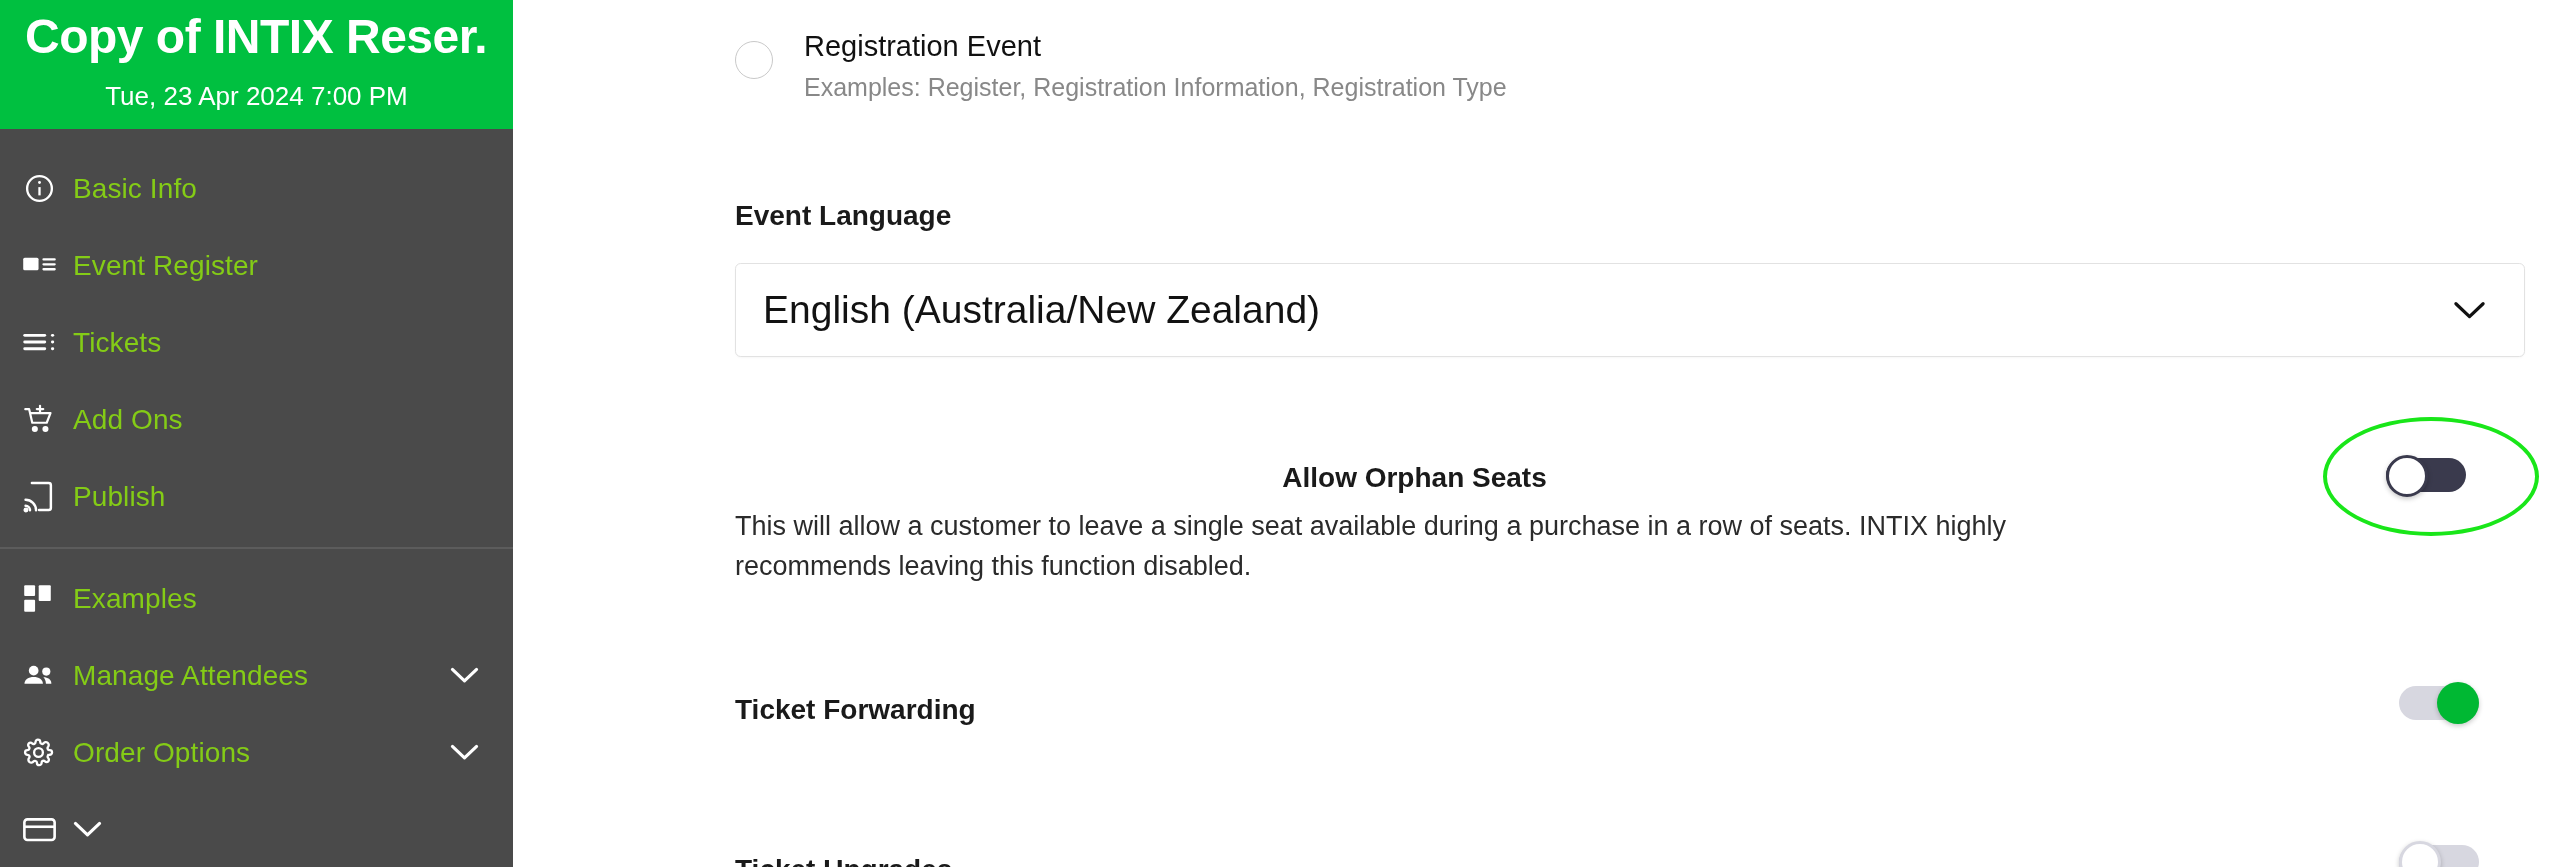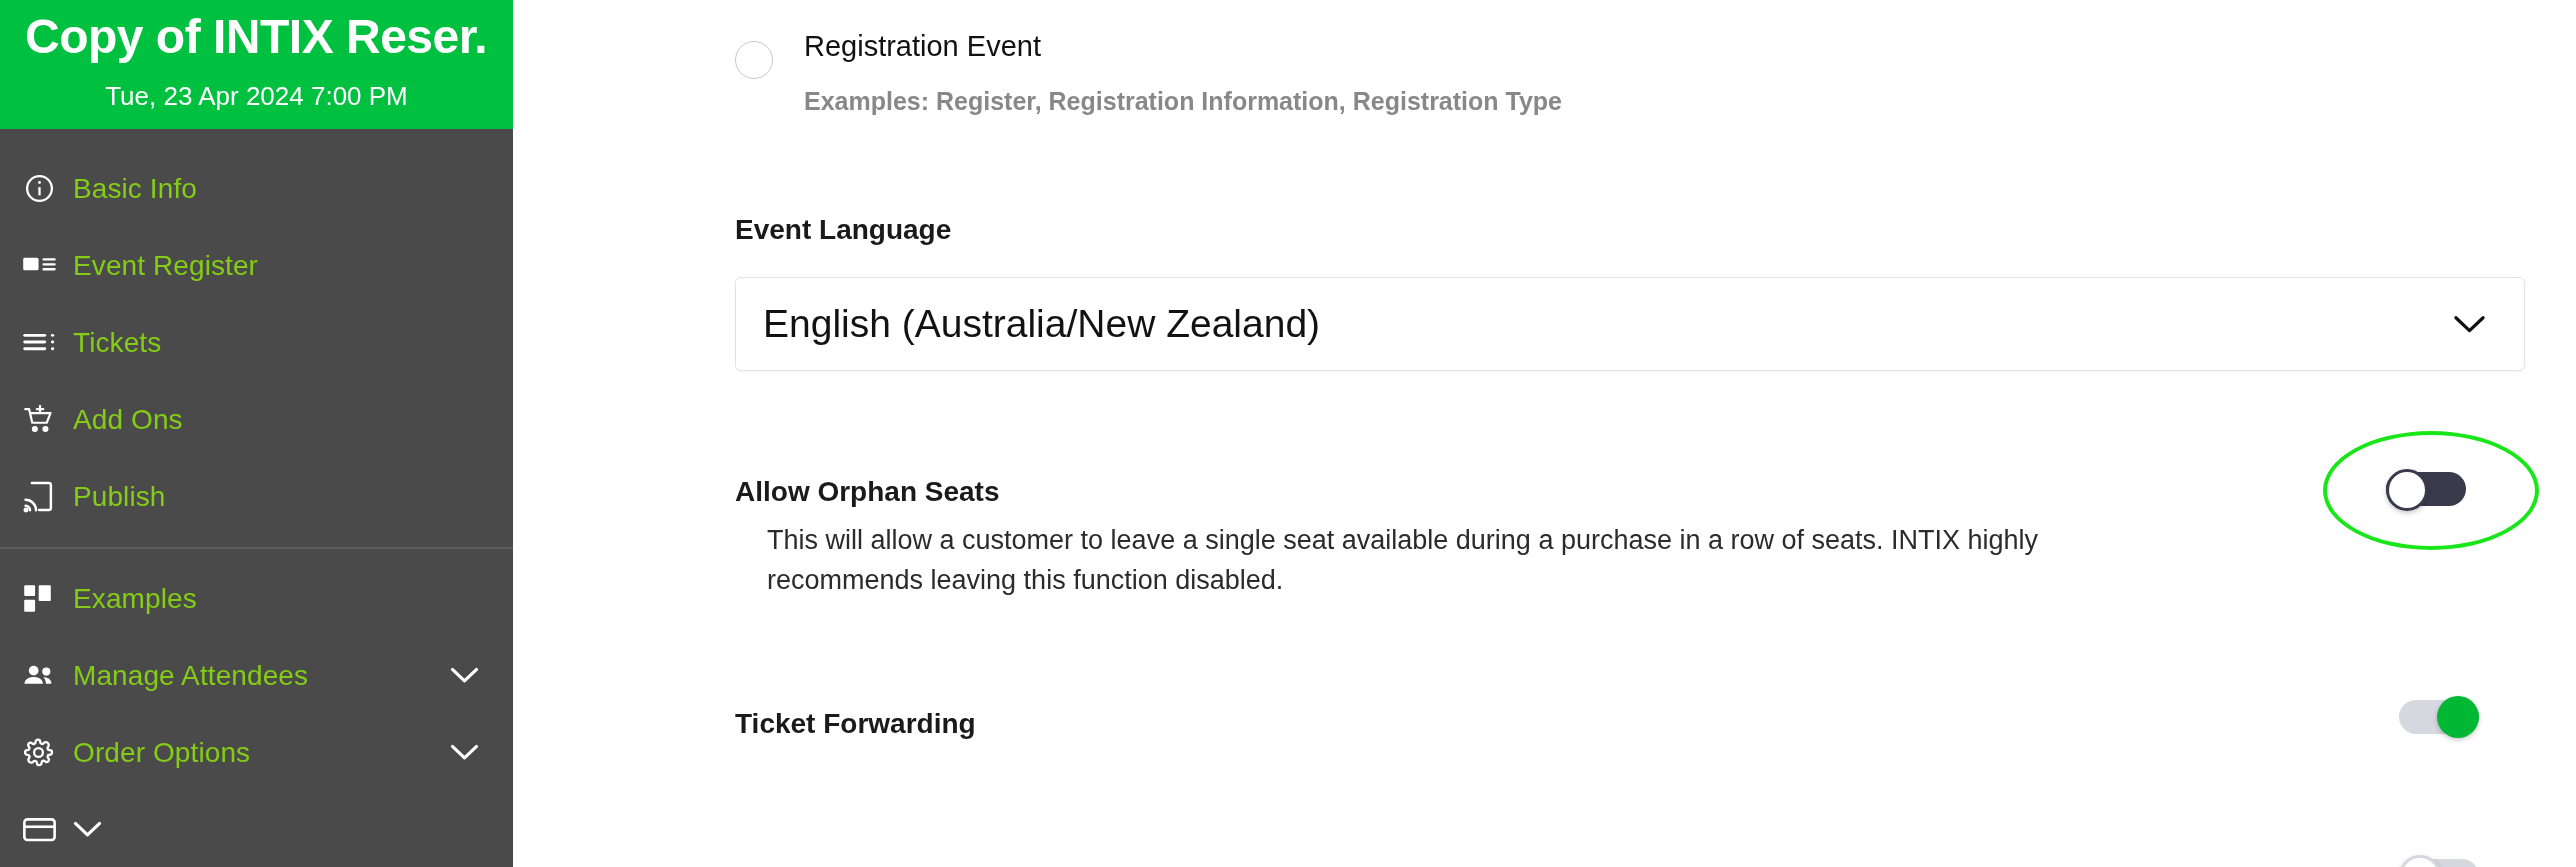--- a/index.html
+++ b/index.html
@@ -97,22 +97,22 @@
     margin-right:31px;
     background:#fff;
     cursor:pointer;
   }
   .radio-text { display:flex; flex-direction:column; }
   .radio-title {
     font-size:29px; font-weight:400; color:#111111;
     line-height:1.25;
   }
   .radio-sub {
-    font-size:25px; color:#888888; font-weight:700;
-    margin-top:22px; line-height:1.2;
+    font-size:25px; color:#888888; font-weight:400;
+    margin-top:8px; line-height:1.2;
   }
 
   
   .field-label {
     font-size:28px; font-weight:bold; color:#1a1a1a;
     margin-top:98px;
   }
   .select-box {
     margin-top:31px;
     height:94px;
@@ -131,24 +131,25 @@
   
   .tgl-row {
     display:flex; align-items:flex-start;
     justify-content:space-between;
     position:relative;
   }
   .tgl-left { max-width:1359px; }
   .tgl-title {
     font-size:28px; font-weight:bold; color:#1a1a1a;
     line-height:1.3;
+    text-align:center;
   }
   .tgl-desc {
     font-size:27px; color:#2b2b2b; font-weight:400;
-    line-height:1.48; margin-top:10.5px;margin-left:32px;
+    line-height:1.48; margin-top:10.5px;
   }
 
   .switch {
     width:80px; height:42px;
     border-radius:21px;
     position:relative;
     flex:0 0 auto;
     cursor:pointer;
   }
   .switch .track {

